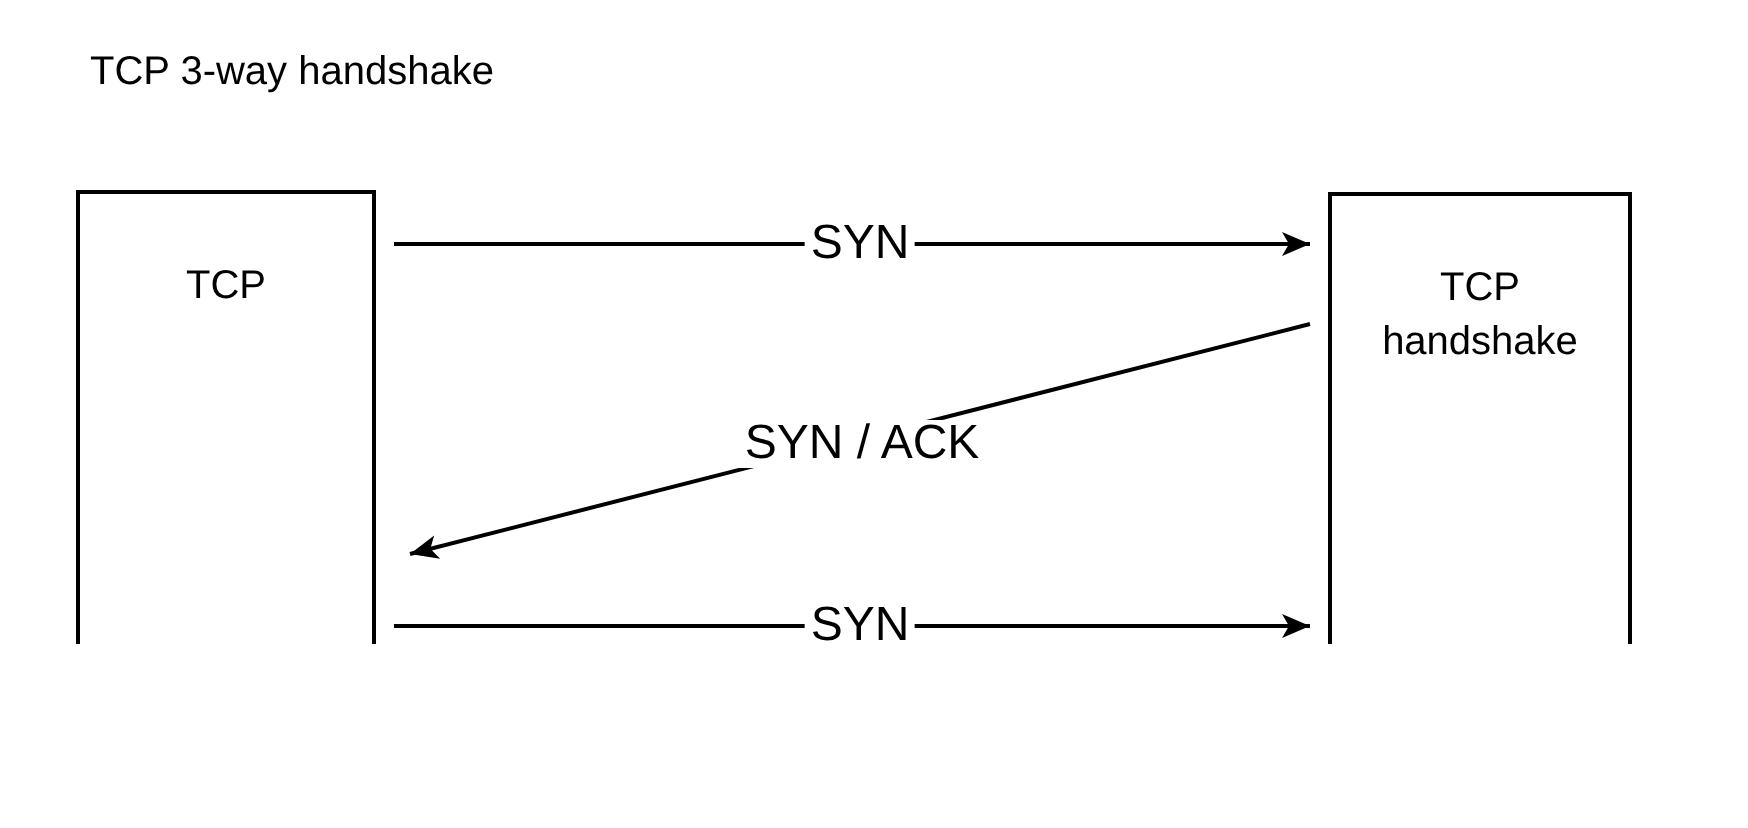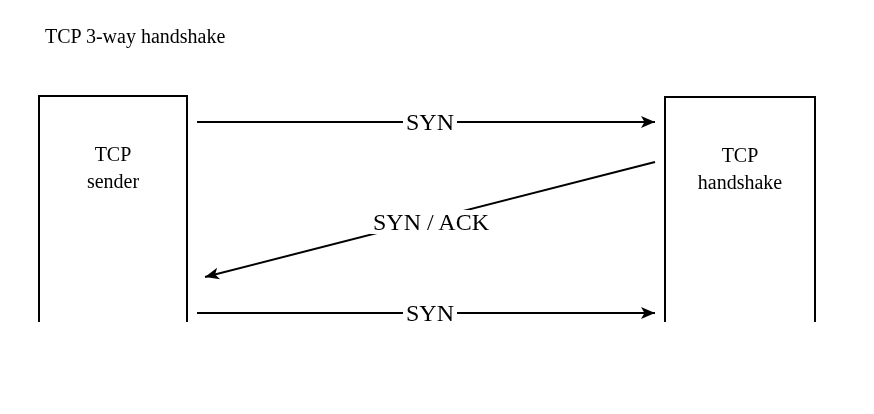--- a/index.html
+++ b/index.html
@@ -1,33 +1,33 @@
 <!DOCTYPE html>
 <html style="--stroke: #000000; --bg: #ffffff; --text: #000000;"><head>
 <meta charset="utf-8">
 <style>
   :root { --stroke:#000000; --bg:#ffffff; --text:#000000; }
   html,body { margin:0; padding:0; background:var(--bg); }
   .canvas {
     position:relative; width:874px; height:322px;
     background:var(--bg); color:var(--text);
-    font-family:Liberation Serif, serif; overflow:hidden;
+    font-family:Liberation Sans, sans-serif; overflow:hidden;
   }
   .title {
     position:absolute; left:45px; top:23px;
     font-size:20px; line-height:27px; white-space:nowrap;
   }
   .edges { position:absolute; left:0; top:0; }
   .edges line { stroke:var(--stroke); stroke-width:2; fill:none; }
   .arrowhead-path { fill:var(--stroke); stroke:none; }
   .node {
     position:absolute; box-sizing:border-box;
     border:2px solid var(--stroke); background:var(--bg);
     display:flex; flex-direction:column; 
-    padding-top:44px;
+    padding-top:33px;
   }
   .node-label { display:flex; flex-direction:column; align-items:center; }
   .node-line { font-size:20px; line-height:27px; text-align:center; white-space:nowrap; }
   .edge-label {
     position:absolute; transform:translate(-50%,-50%);
     background:var(--bg); padding:0 3px;
     font-size:24px; line-height:24px; white-space:nowrap;
   }
 </style>
 </head>
@@ -44,21 +44,20 @@
       </marker>
     </defs>
     <line x1="197" y1="122" x2="655" y2="122" marker-end="url(#arrowhead)"></line>
     <line x1="655" y1="162" x2="205" y2="277" marker-end="url(#arrowhead)"></line>
     <line x1="197" y1="313" x2="655" y2="313" marker-end="url(#arrowhead)"></line>
   </svg>
 
   <div class="node" style="left:38px; top:95px; width:150px; height:246px;">
     <div class="node-label">
       <span class="node-line">TCP</span>
-      <span class="node-line">sender</span>
     </div>
   </div>
 
   <div class="node" style="left:664px; top:96px; width:152px; height:246px;">
     <div class="node-label">
       <span class="node-line">TCP</span>
       <span class="node-line">handshake</span>
     </div>
   </div>
 

